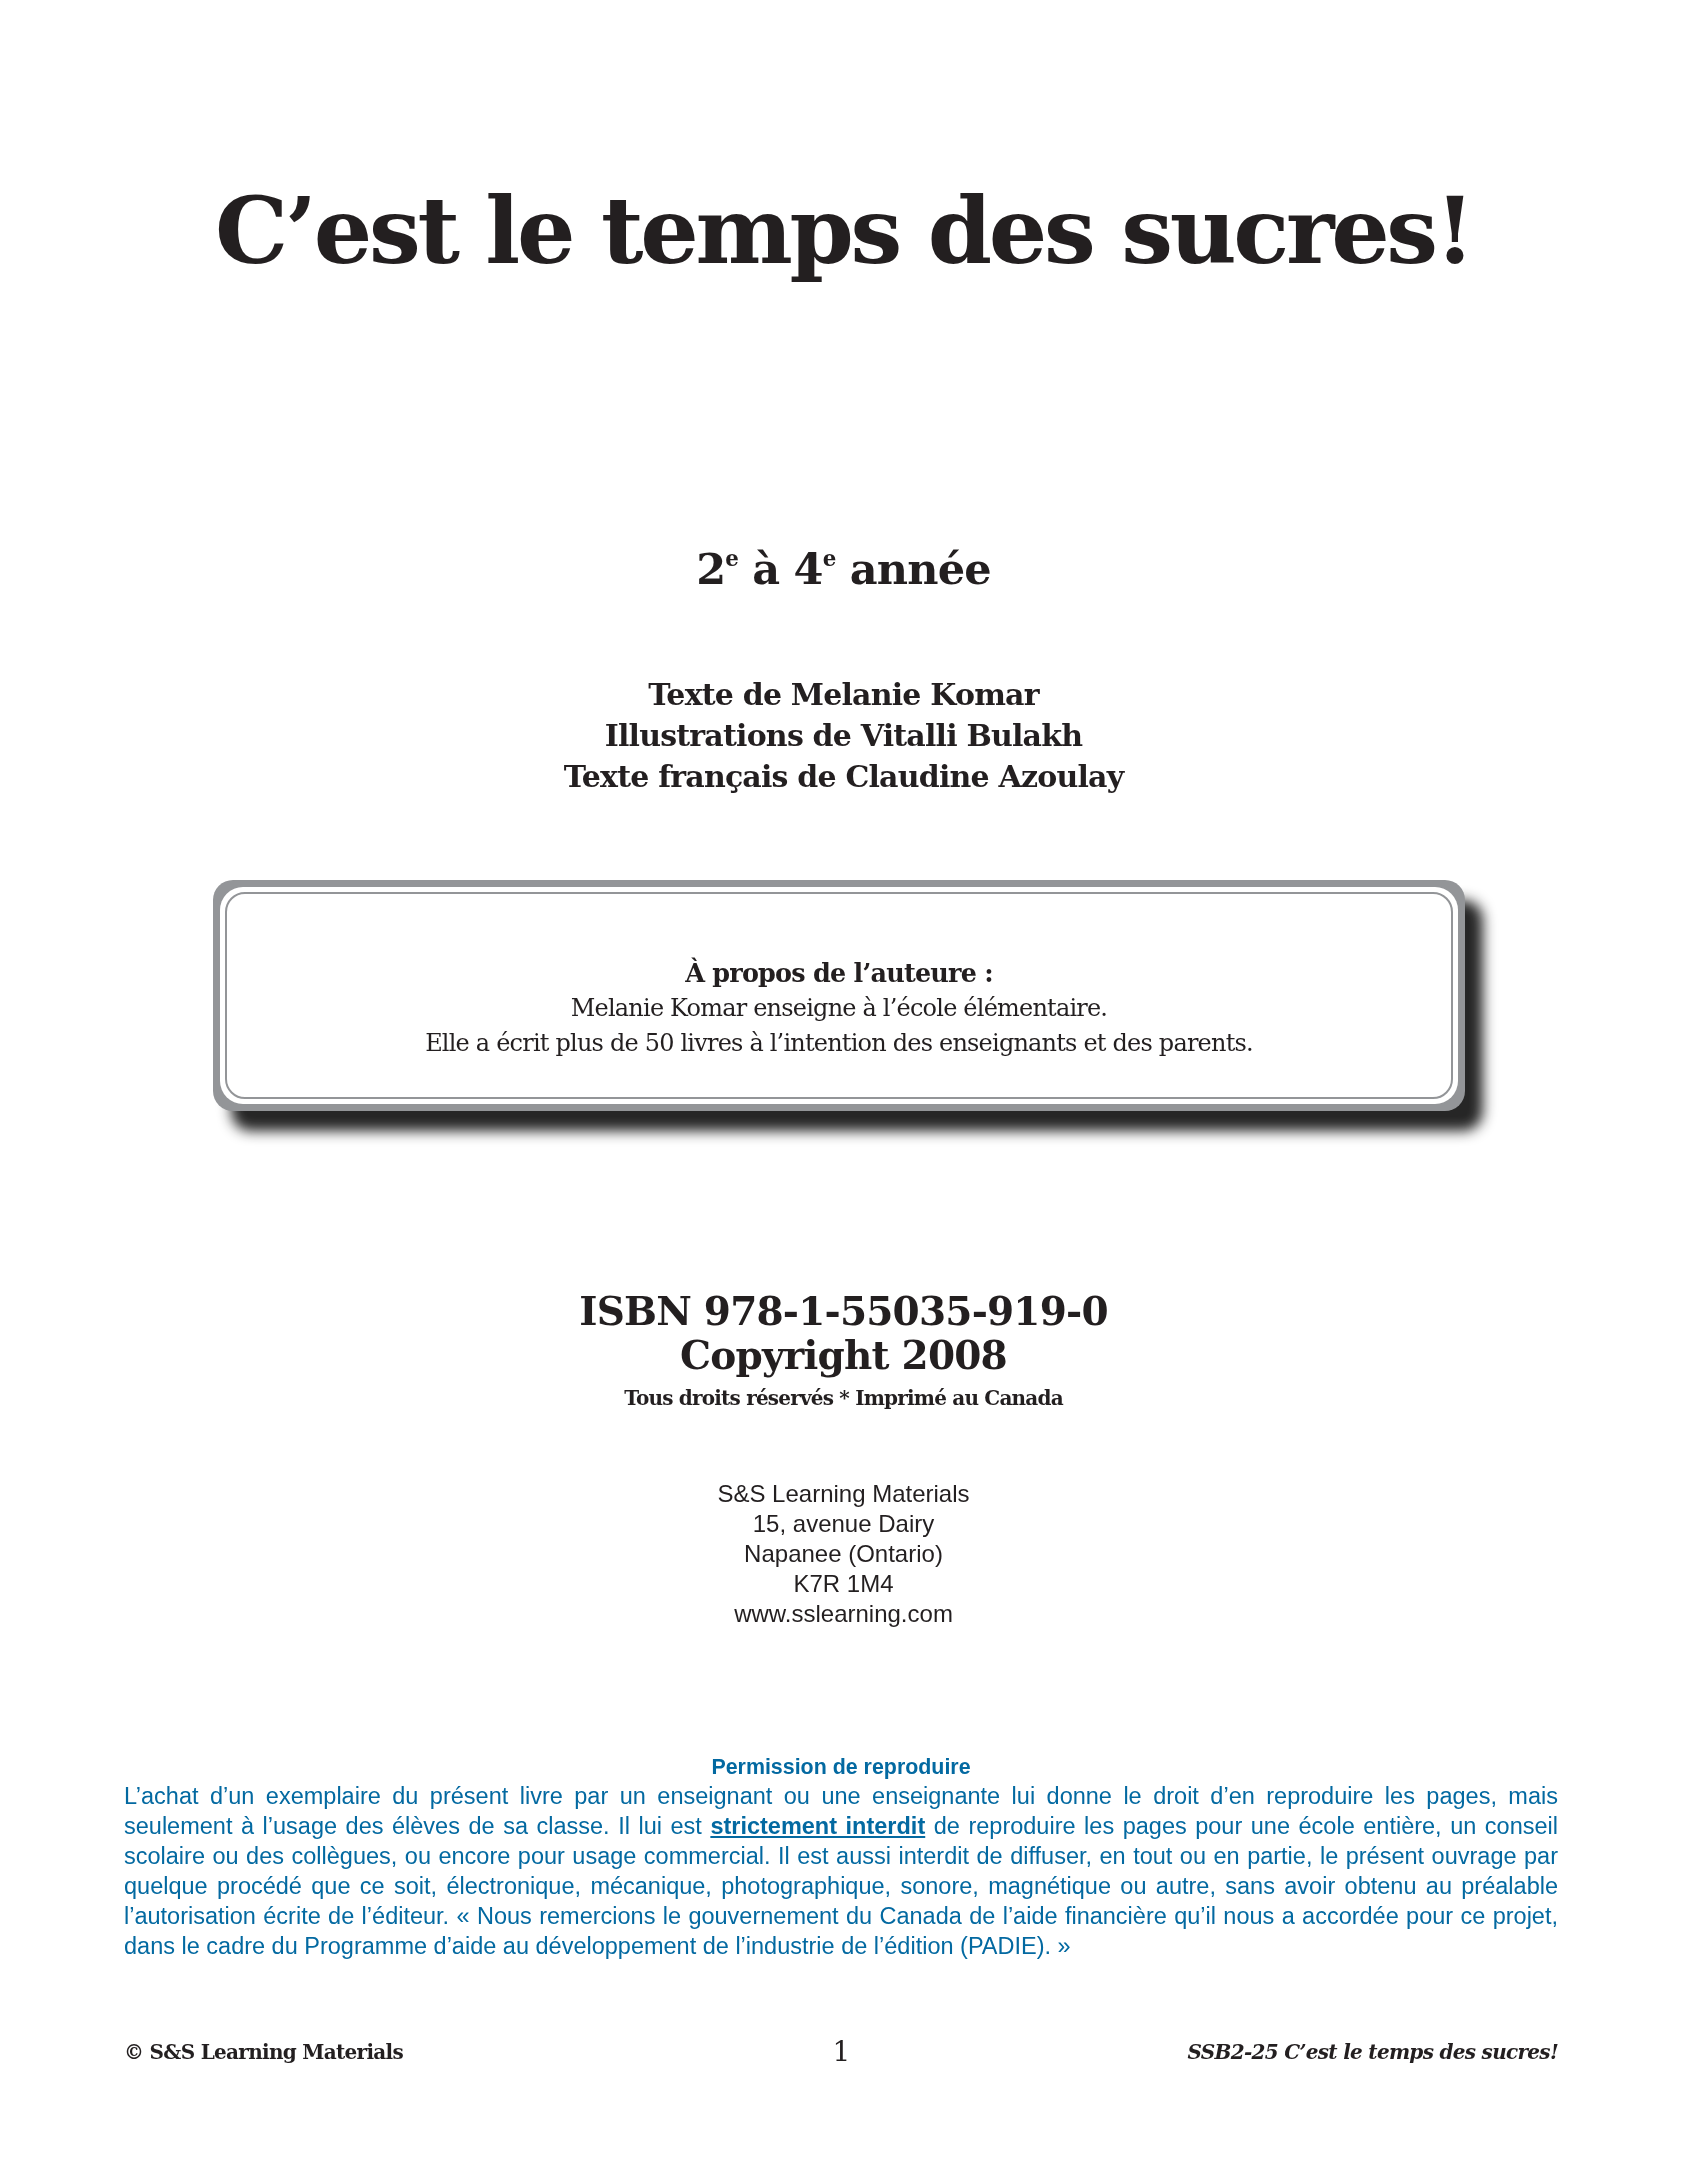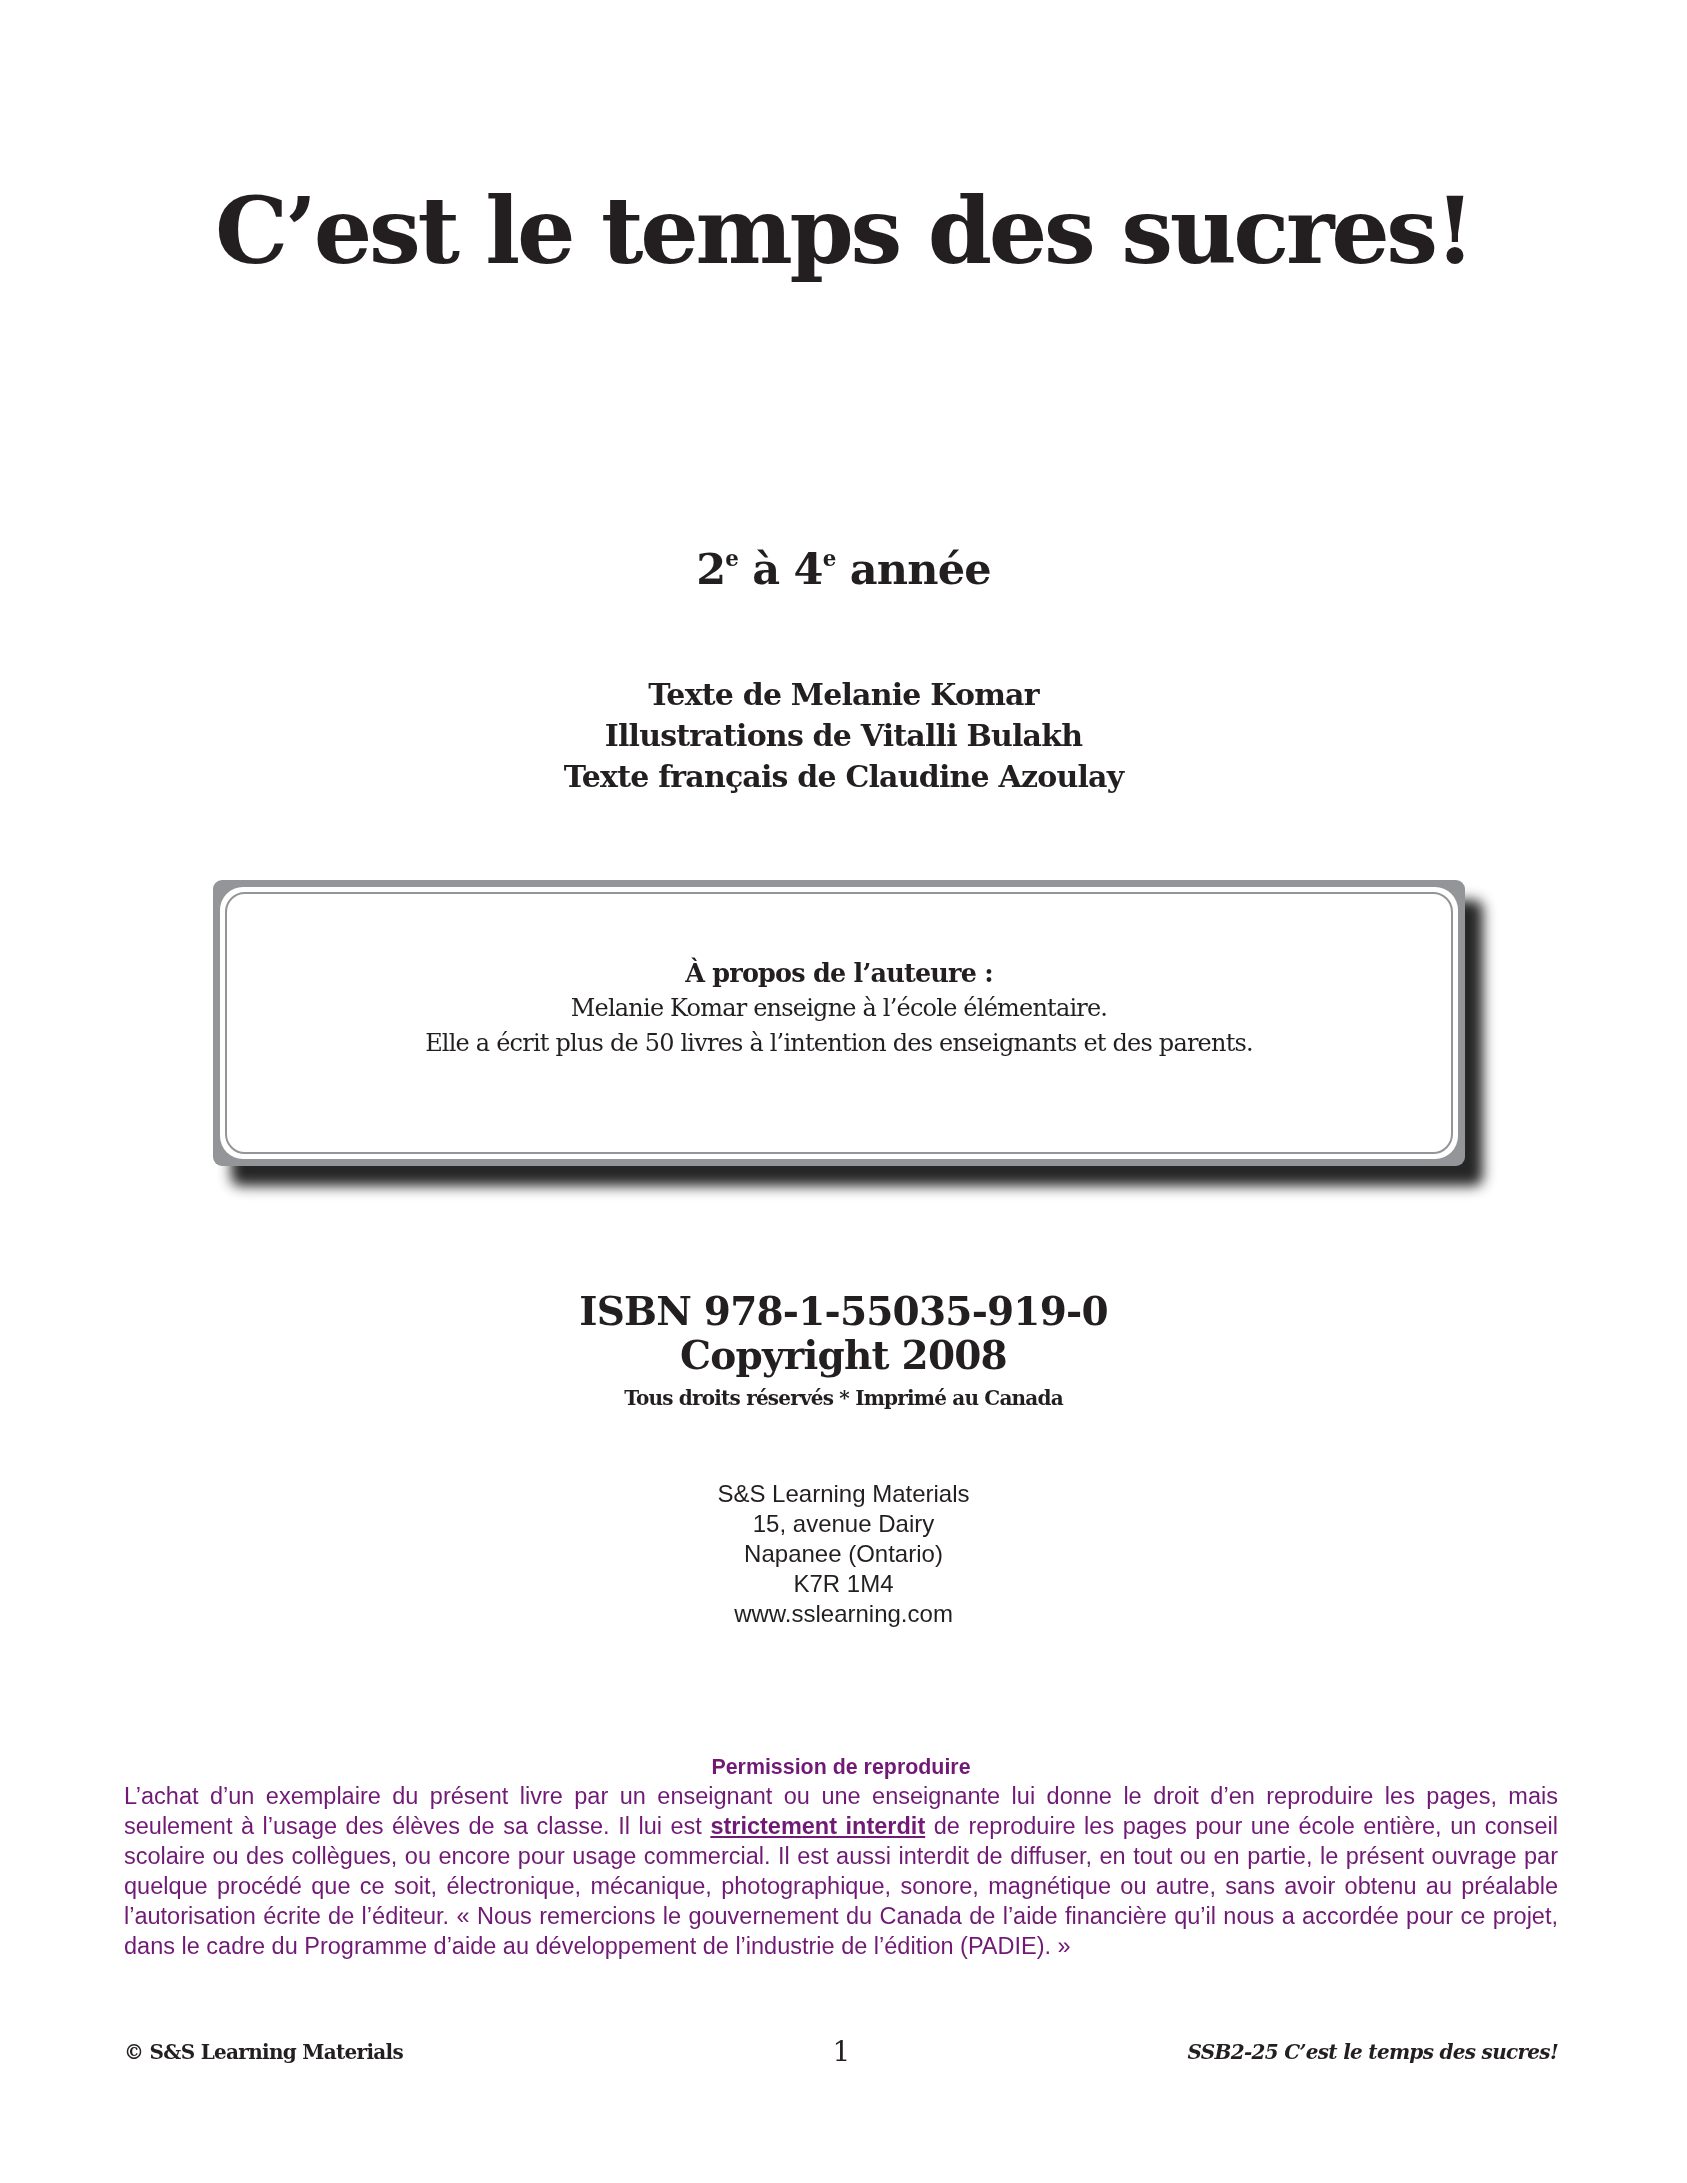--- a/index.html
+++ b/index.html
@@ -58,22 +58,22 @@
       line-height: 41px;
     }
     .credits div { margin: 0; }
 
     
     .about-box {
       position: absolute;
       left: 213px;
       top: 880px;
       width: 1252px;
-      height: 286px;
-      border-radius: 9px;
+      height: 231px;
+      border-radius: 20px;
       background: #939598;
       box-shadow: 18px 20px 13px rgba(20,20,20,0.92);
     }
     .about-box .inner-white {
       position: absolute;
       left: 6.6px; top: 6.6px; right: 6.6px; bottom: 6.6px;
       background: #ffffff;
       border-radius: 23px;
     }
     .about-box .inner-line {
@@ -127,21 +127,21 @@
       line-height: 30px;
       color: #231f20;
     }
 
     .permission {
       position: absolute;
       top: 1753px;
       left: 124px;
       width: 1434px;
       font-family: "Liberation Sans", sans-serif;
-      color: #701a75;
+      color: #0369a1;
     }
     .permission .perm-title {
       text-align: center;
       font-weight: bold;
       font-size: 21.4px;
       line-height: 28px;
     }
     .permission .perm-body {
       font-size: 23.5px;
       line-height: 30px;

